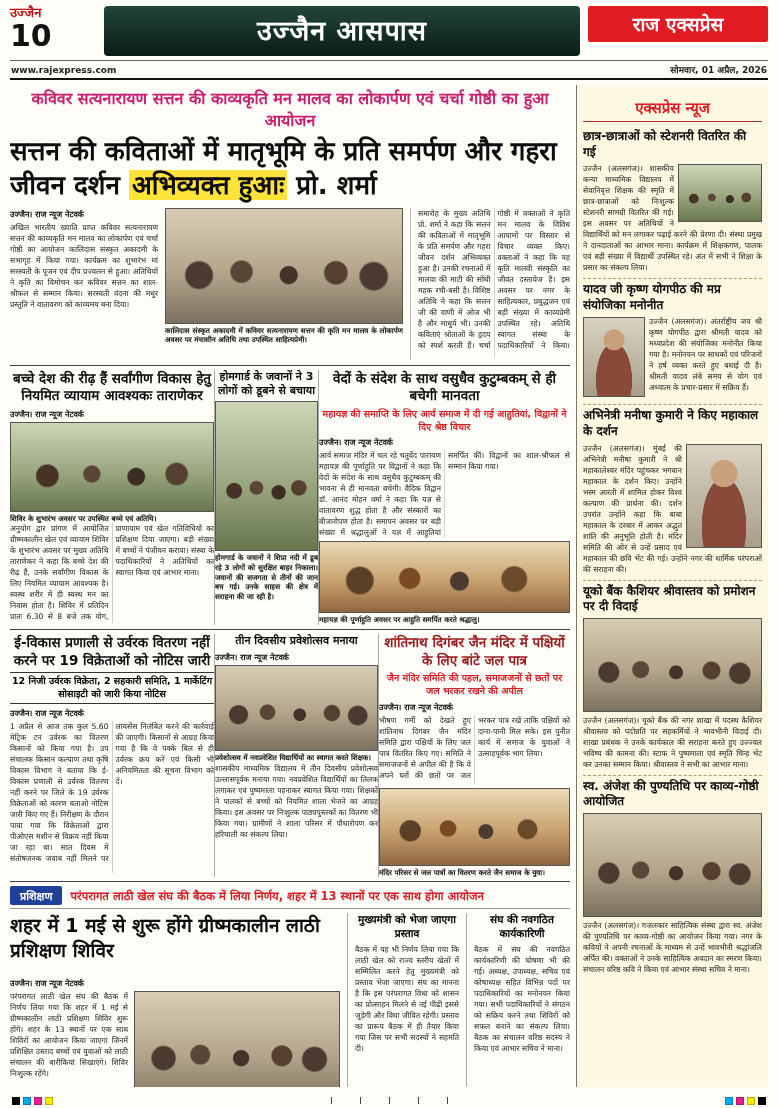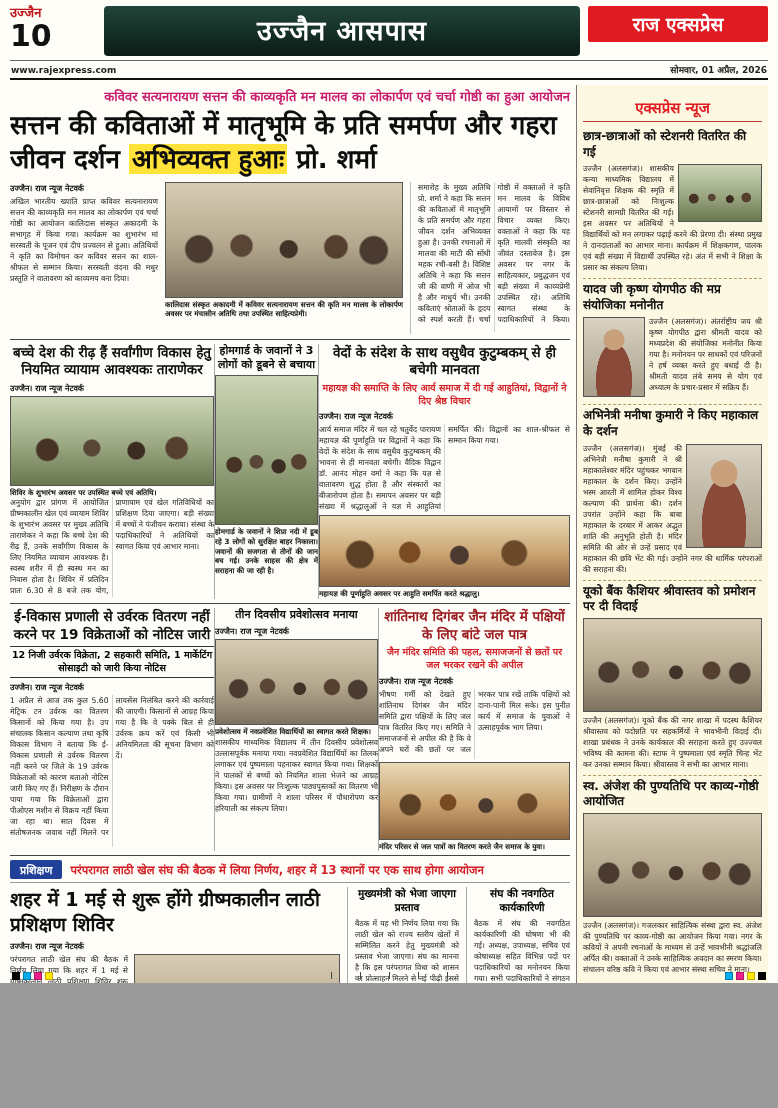--- a/index.html
+++ b/index.html
@@ -1,18 +1,18 @@
 <!DOCTYPE html>
 <html lang="hi"><head>
 <meta charset="utf-8">
 <style>
   * { box-sizing:border-box; margin:0; padding:0; }
   html,body { background:#9a9a9a; }
   body { font-family:"DejaVu Sans","Liberation Sans",sans-serif; }
-  .page { width:778px; height:983px; background:#fffdf8; margin:0 auto; position:relative;
+  .page { width:778px; height:1108px; background:#fffdf8; margin:0 auto; position:relative;
           padding:6px 10px 16px; overflow:hidden; }
 
   
   .header { display:flex; align-items:flex-start; gap:8px; }
   .ed { width:86px; line-height:1.05; }
   .ed-city { font-size:13px; font-weight:800; color:#c0151a; }
   .ed-num { font-size:30px; font-weight:800; color:#111; }
   .masthead { flex:1; background:linear-gradient(180deg,#21453a,#0b1c16); color:#fff; text-align:center;
               font-size:27px; font-weight:800; padding:5px 0 8px; border-radius:4px; letter-spacing:1px; }
   .brand { width:180px; text-align:center; }
@@ -52,21 +52,21 @@
       linear-gradient(180deg,#dad3c3 0%,#a89e8a 100%); }
   .ph-d { background:
       radial-gradient(circle at 16% 55%, #5c4026 0 6%, transparent 7%),
       radial-gradient(circle at 36% 52%, #7a4a22 0 6%, transparent 7%),
       radial-gradient(circle at 56% 56%, #4a3a30 0 6%, transparent 7%),
       radial-gradient(circle at 78% 53%, #6a4a2a 0 6%, transparent 7%),
       linear-gradient(180deg,#ead9b6 0%,#c9a270 55%,#8f6640 100%); }
 
   
   .lead { border-bottom:1.5px solid #444; padding-bottom:5px; }
-  .kicker { color:#c81e6e; font-weight:800; font-size:13px; text-align:right; margin:2px 0 4px; }
+  .kicker { color:#c81e6e; font-weight:800; font-size:16px; text-align:center; margin:2px 0 4px; }
   .headline-xl { font-size:26px; font-weight:800; line-height:1.3; color:#0d0d0d; margin-bottom:5px; }
   .hl { background:#ffe23a; padding:0 3px; }
   .lead-grid { display:flex; gap:7px; height:152px; }
   .lead-left { width:148px; }
   .lead-left .body { height:138px; }
   .lead-mid { width:238px; }
   .lead-right { flex:1; border-left:1px solid #bbb; padding-left:7px; }
   .lead-right .body { height:150px; }
 
   
@@ -87,21 +87,21 @@
   .st-pravesh { width:164px; }
   .st-jain { flex:1; }
 
   
   .row4 { padding-top:4px; }
   .strip { display:flex; align-items:center; gap:8px; border-bottom:1px solid #999; padding-bottom:3px; margin-bottom:4px; }
   .tag { background:#20409a; color:#fff; font-size:11px; font-weight:800; padding:2px 10px; border-radius:2px; }
   .strap { color:#d42027; font-size:11.5px; font-weight:800; }
   .r4-grid { display:flex; gap:7px; }
   .r4-main { width:330px; }
-  .r4-head { font-size:19px; font-weight:800; line-height:1.3; margin-bottom:3px; color:#0d0d0d; }
+  .r4-head { font-size:19px; font-weight:800; line-height:1.3; margin-bottom:14px; color:#0d0d0d; }
   .r4-flex { display:flex; gap:6px; }
   .r4-text { width:118px; }
   .r4-text .body { height:128px; }
   .r4-photo-wrap { flex:1; }
   .r4-col1 { width:112px; border-left:1px solid #aaa; padding-left:7px; }
   .r4-col2 { flex:1; border-left:1px solid #aaa; padding-left:7px; }
   .h-col { font-size:10.5px; font-weight:800; text-align:center; line-height:1.3; margin-bottom:3px; }
   .r4-col1 .body, .r4-col2 .body { height:160px; }
 
   

